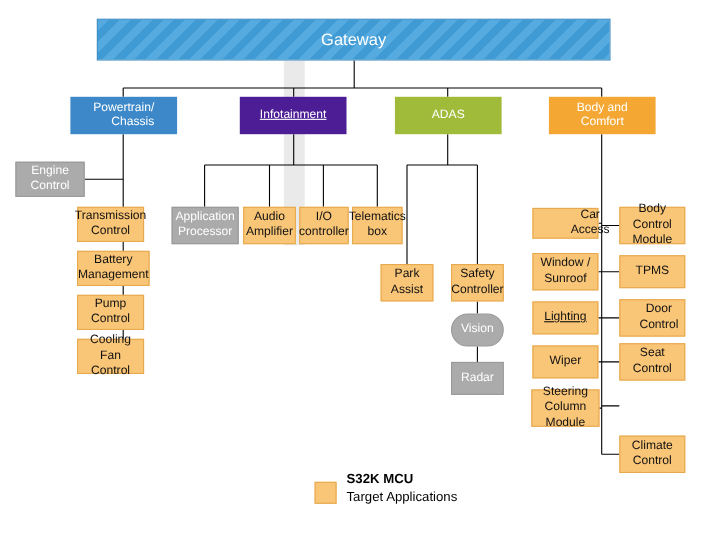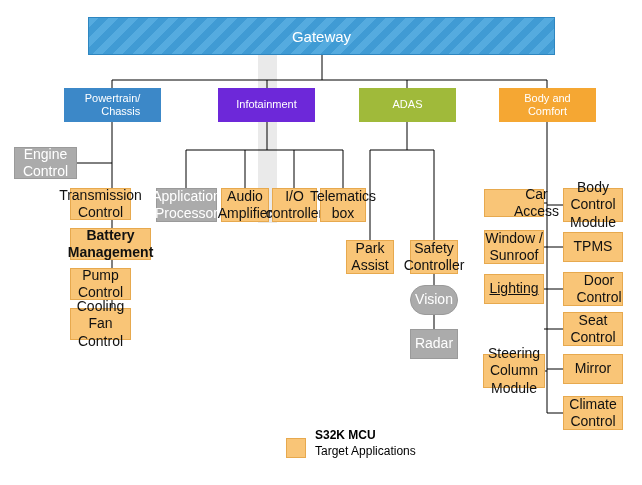--- a/index.html
+++ b/index.html
@@ -17,25 +17,25 @@
     background:repeating-linear-gradient(135deg,#55abdf 0 7px,#409bd4 7px 14px);
     border:1px solid #2e86c0;color:#ffffff;font-size:15px;
     display:flex;align-items:center;justify-content:center;box-sizing:border-box;
   }
   .cat{
     position:absolute;width:97px;height:34px;top:88px;z-index:2;color:#ffffff;
     font-size:11px;line-height:1.2;text-align:center;white-space:pre-line;
     display:flex;align-items:center;justify-content:center;box-sizing:border-box;
   }
   .cat.pt{left:64px;background:#3c88c8;text-align:right;}
-  .cat.info{left:218px;background:#6d28d9;}
+  .cat.info{left:218px;background:#4c1d95;text-decoration:underline;}
   .cat.adas{left:359px;background:#a0ba3a;}
   .cat.body{left:499px;background:#f5a733;}
   .node{
-    position:absolute;z-index:2;font-size:14px;line-height:1.25;text-align:center;
+    position:absolute;z-index:2;font-size:11px;line-height:1.25;text-align:center;
     white-space:pre-line;display:flex;align-items:center;justify-content:center;
     box-sizing:border-box;color:#111;
   }
   .orange{background:#f9c577;border:1px solid #e7a94e;}
   .gray{background:#ababab;border:1px solid #9a9a9a;color:#ffffff;}
   .legend{position:absolute;left:286px;top:428px;z-index:2;display:flex;align-items:flex-end;}
   .legend .swatch{width:18px;height:18px;background:#f9c577;border:1px solid #e7a94e;margin-right:9px;margin-top:2px;}
   .legend .t1{font-size:12px;font-weight:bold;color:#000;}
   .legend .t2{font-size:12px;color:#000;margin-top:2px;}
 </style>
@@ -94,21 +94,21 @@
 Chassis</div>
   <div class="cat info">Infotainment</div>
   <div class="cat adas">ADAS</div>
   <div class="cat body">Body and
 Comfort</div>
 
   <div class="node gray" style="left:14px;top:147px;width:63px;height:32px;">Engine
 Control</div>
   <div class="node orange" style="left:70px;top:188px;width:61px;height:32px;">Transmission
 Control</div>
-  <div class="node orange" style="left:70px;top:228px;width:81px;height:32px;font-weight:bold;">Battery
+  <div class="node orange" style="left:70px;top:228px;width:66px;height:32px;">Battery
 Management</div>
   <div class="node orange" style="left:70px;top:268px;width:61px;height:32px;">Pump
 Control</div>
   <div class="node orange" style="left:70px;top:308px;width:61px;height:32px;">Cooling Fan
 Control</div>
 
   <div class="node gray" style="left:156px;top:188px;width:61px;height:34px;">Application
 Processor</div>
   <div class="node orange" style="left:221px;top:188px;width:48px;height:34px;">Audio
 Amplifier</div>
@@ -121,31 +121,31 @@
 Assist</div>
   <div class="node orange" style="left:410px;top:240px;width:48px;height:34px;">Safety
 Controller</div>
   <div class="node gray" style="left:410px;top:285px;width:48px;height:30px;border-radius:15px;">Vision</div>
   <div class="node gray" style="left:410px;top:329px;width:48px;height:30px;">Radar</div>
 
   <div class="node orange" style="left:484px;top:189px;width:60px;height:28px;padding-left:45px;">Car Access</div>
   <div class="node orange" style="left:484px;top:230px;width:60px;height:34px;">Window /
 Sunroof</div>
   <div class="node orange" style="left:484px;top:274px;width:60px;height:30px;text-decoration:underline;">Lighting</div>
+  <div class="node orange" style="left:484px;top:314px;width:60px;height:30px;">Wiper</div>
   <div class="node orange" style="left:483px;top:354px;width:62px;height:34px;">Steering
 Column Module</div>
 
   <div class="node orange" style="left:563px;top:188px;width:60px;height:34px;">Body Control
 Module</div>
   <div class="node orange" style="left:563px;top:232px;width:60px;height:30px;">TPMS</div>
   <div class="node orange" style="left:563px;top:272px;width:60px;height:34px;padding-left:12px;">Door
 Control</div>
   <div class="node orange" style="left:563px;top:312px;width:60px;height:34px;">Seat
 Control</div>
-  <div class="node orange" style="left:563px;top:354px;width:60px;height:30px;">Mirror</div>
   <div class="node orange" style="left:563px;top:396px;width:60px;height:34px;">Climate
 Control</div>
 
   <div class="legend">
     <div class="swatch"></div>
     <div>
       <div class="t1">S32K MCU</div>
       <div class="t2">Target Applications</div>
     </div>
   </div>

